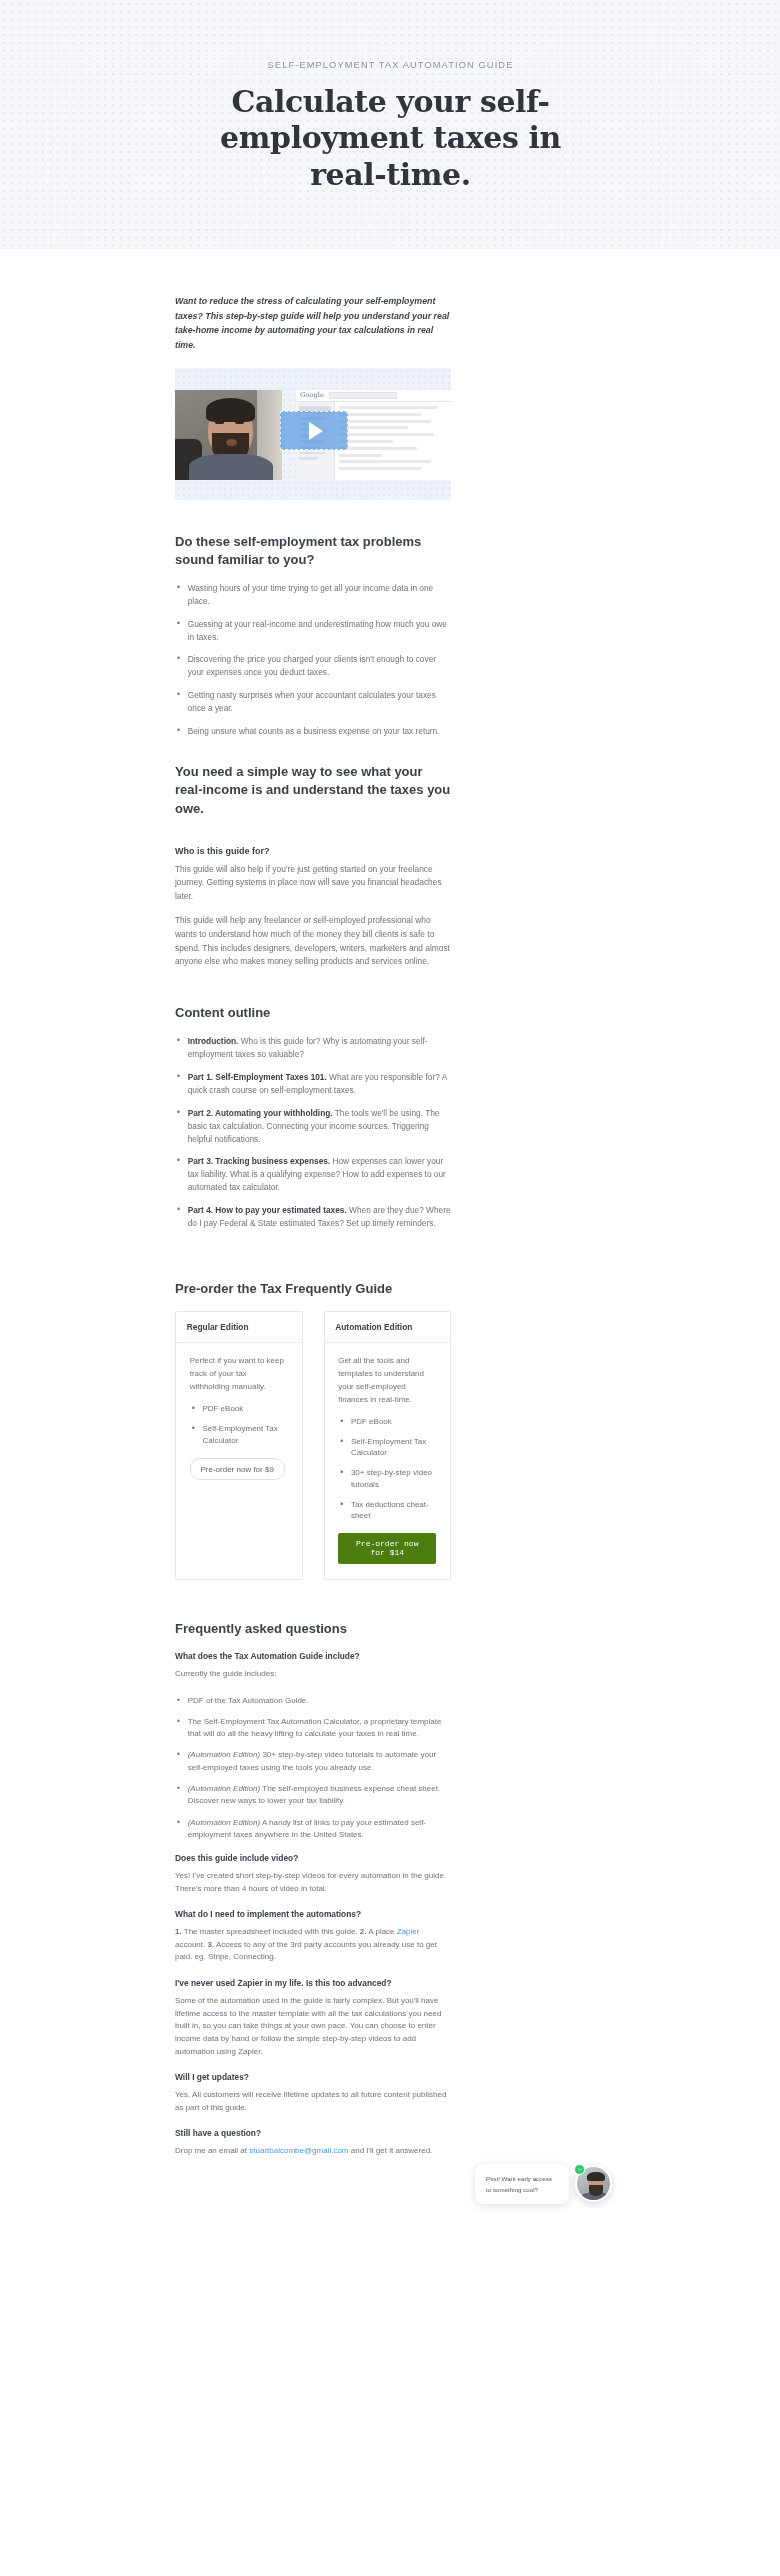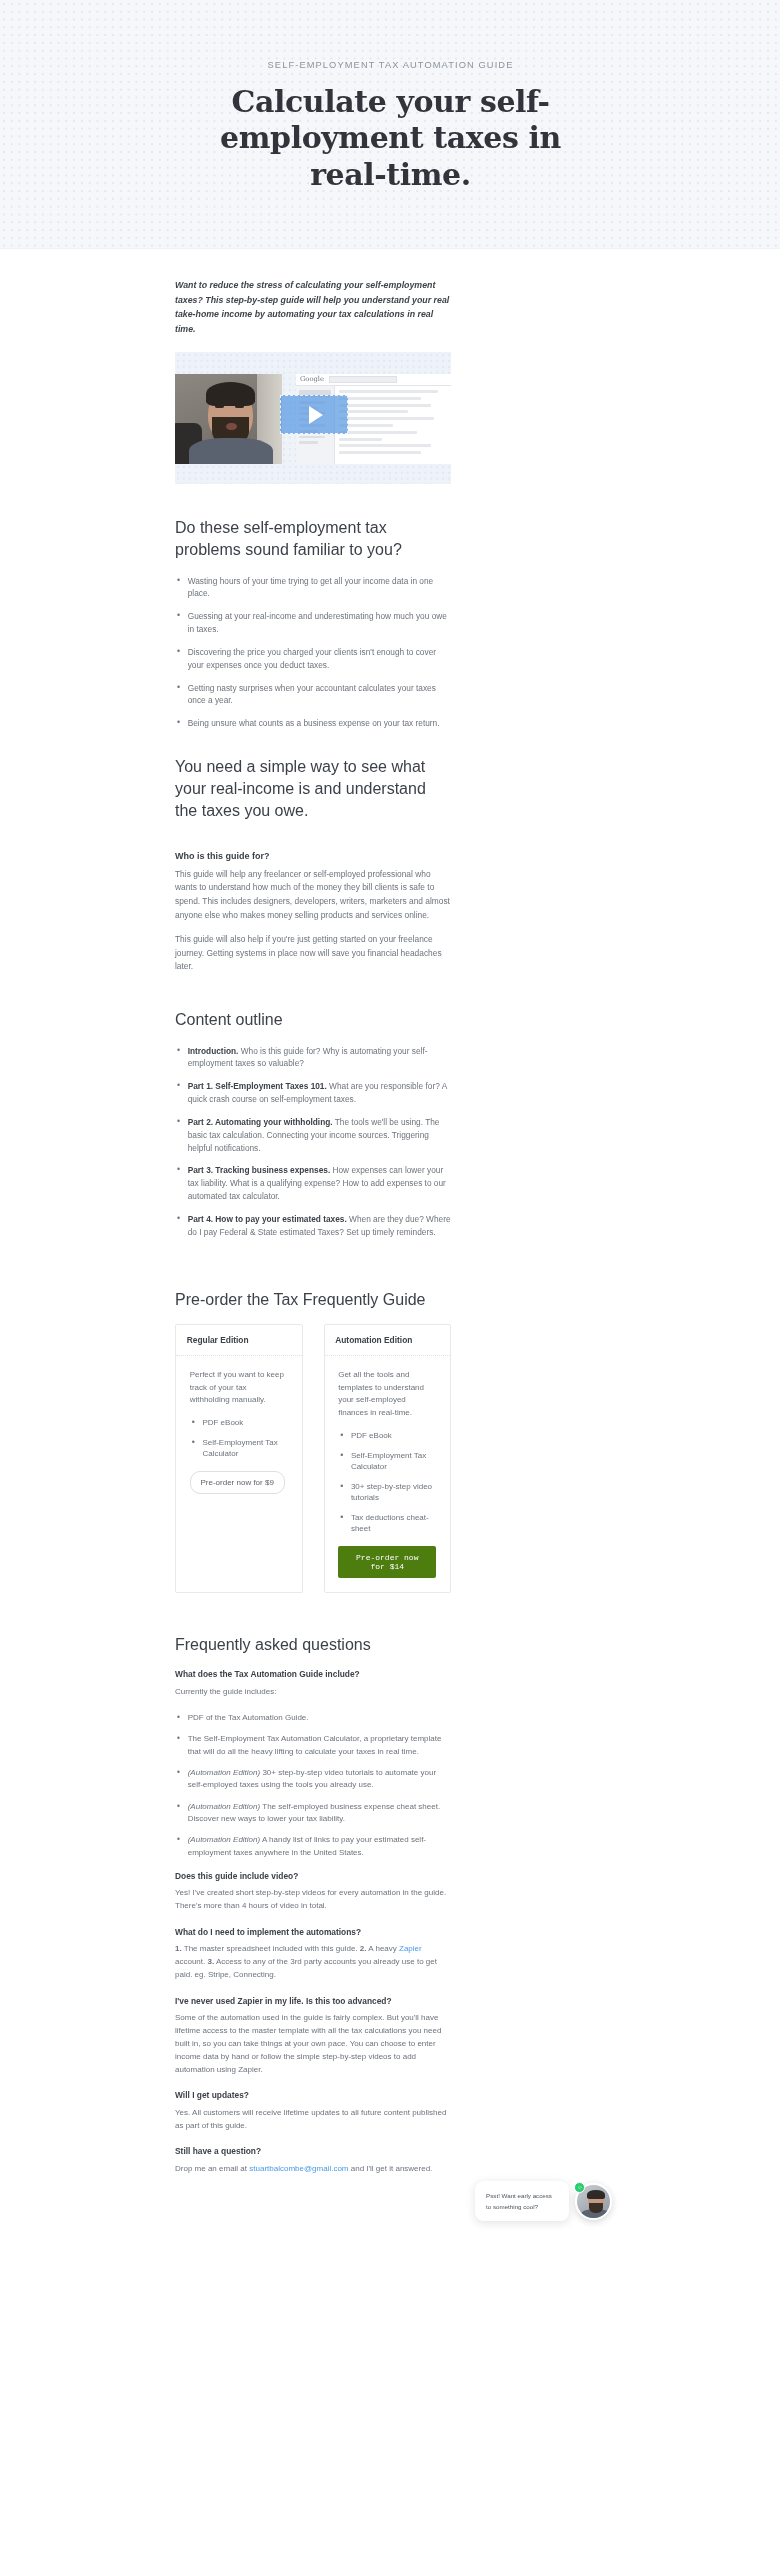--- a/index.html
+++ b/index.html
@@ -37,21 +37,21 @@
     line-height: 1.22;
     color: #31353b;
     letter-spacing: -0.4px;
     margin: 0 auto;
     max-width: 420px;
   }
 
   
   .page {
     width: 626px;
-    padding: 0 0 59px;
+    padding: 16px 0 59px;
     position: relative;
   }
   .col {
     width: 276px;
     margin: 0 auto;
     padding-top: 29px;
   }
 
   .intro {
     font-style: italic;
@@ -160,23 +160,23 @@
   .play-tri {
     width:0; height:0;
     border-left:14.6px solid #ffffff;
     border-top:9.8px solid transparent;
     border-bottom:9.8px solid transparent;
     margin-left:3.9px;
   }
 
   
   h2.sec {
-    font-size: 16px;
+    font-size: 13px;
     line-height: 1.4;
-    font-weight: 400;
+    font-weight: 700;
     color: #3c4149;
     margin: 0 0 12.7px;
   }
   h3.sub {
     font-size: 9px;
     font-weight: 700;
     color: #3c4149;
     margin: 0 0 6.8px;
   }
   p.body {
@@ -403,22 +403,22 @@
     <li>Being unsure what counts as a business expense on your tax return.</li>
   </ul>
 
   <div class="gap-md"></div>
 
   <h2 class="sec">You need a simple way to see what your real-income is and understand the taxes you owe.</h2>
 
   <div class="gap-md"></div>
 
   <h3 class="sub">Who is this guide for?</h3>
+  <p class="body">This guide will also help if you're just getting started on your freelance journey. Getting systems in place now will save you financial headaches later.</p>
   <p class="body">This guide will help any freelancer or self-employed professional who wants to understand how much of the money they bill clients is safe to spend. This includes designers, developers, writers, marketers and almost anyone else who makes money selling products and services online.</p>
-  <p class="body">This guide will also help if you're just getting started on your freelance journey. Getting systems in place now will save you financial headaches later.</p>
 
   <div class="gap-lg"></div>
 
   <h2 class="sec">Content outline</h2>
   <ul class="blist">
     <li><b>Introduction.</b><span> Who is this guide for? Why is automating your self-employment taxes so valuable?</span></li>
     <li><b>Part 1. Self-Employment Taxes 101.</b><span> What are you responsible for? A quick crash course on self-employment taxes.</span></li>
     <li><b>Part 2. Automating your withholding.</b><span> The tools we'll be using. The basic tax calculation. Connecting your income sources. Triggering helpful notifications.</span></li>
     <li><b>Part 3. Tracking business expenses.</b><span> How expenses can lower your tax liability. What is a qualifying expense? How to add expenses to our automated tax calculator.</span></li>
     <li><b>Part 4. How to pay your estimated taxes.</b><span> When are they due? Where do I pay Federal &amp; State estimated Taxes? Set up timely reminders.</span></li>
@@ -469,21 +469,21 @@
     <li><i></i><span>The Self-Employment Tax Automation Calculator, a proprietary template that will do all the heavy lifting to calculate your taxes in real time.</span></li>
     <li><i>(Automation Edition)</i><span> 30+ step-by-step video tutorials to automate your self-employed taxes using the tools you already use.</span></li>
     <li><i>(Automation Edition)</i><span> The self-employed business expense cheat sheet. Discover new ways to lower your tax liability.</span></li>
     <li><i>(Automation Edition)</i><span> A handy list of links to pay your estimated self-employment taxes anywhere in the United States.</span></li>
   </ul>
 
   <div class="faq-q">Does this guide include video?</div>
   <p class="faq-a">Yes! I've created short step-by-step videos for every automation in the guide. There's more than 4 hours of video in total.</p>
 
   <div class="faq-q">What do I need to implement the automations?</div>
-  <p class="faq-a"><b>1.</b><span> The master spreadsheet included with this guide. </span><b>2.</b><span> A heavy </span><a href="#">Zapier</a><span> account. </span><b>3.</b><span> Access to any of the 3rd party accounts you already use to get paid. eg. Stripe, Connecting.</span></p>
+  <p class="faq-a"><b>1.</b><span> The master spreadsheet included with this guide. </span><b>2.</b><span> A place </span><a href="#">Zapier</a><span> account. </span><b>3.</b><span> Access to any of the 3rd party accounts you already use to get paid. eg. Stripe, Connecting.</span></p>
 
   <div class="faq-q">I've never used Zapier in my life. Is this too advanced?</div>
   <p class="faq-a">Some of the automation used in the guide is fairly complex. But you'll have lifetime access to the master template with all the tax calculations you need built in, so you can take things at your own pace. You can choose to enter income data by hand or follow the simple step-by-step videos to add automation using Zapier.</p>
 
   <div class="faq-q">Will I get updates?</div>
   <p class="faq-a">Yes. All customers will receive lifetime updates to all future content published as part of this guide.</p>
 
   <div class="faq-q">Still have a question?</div>
   <p class="faq-a"><span>Drop me an email at </span><a href="#">stuartbalcombe@gmail.com</a><span> and I'll get it answered.</span></p>
 

